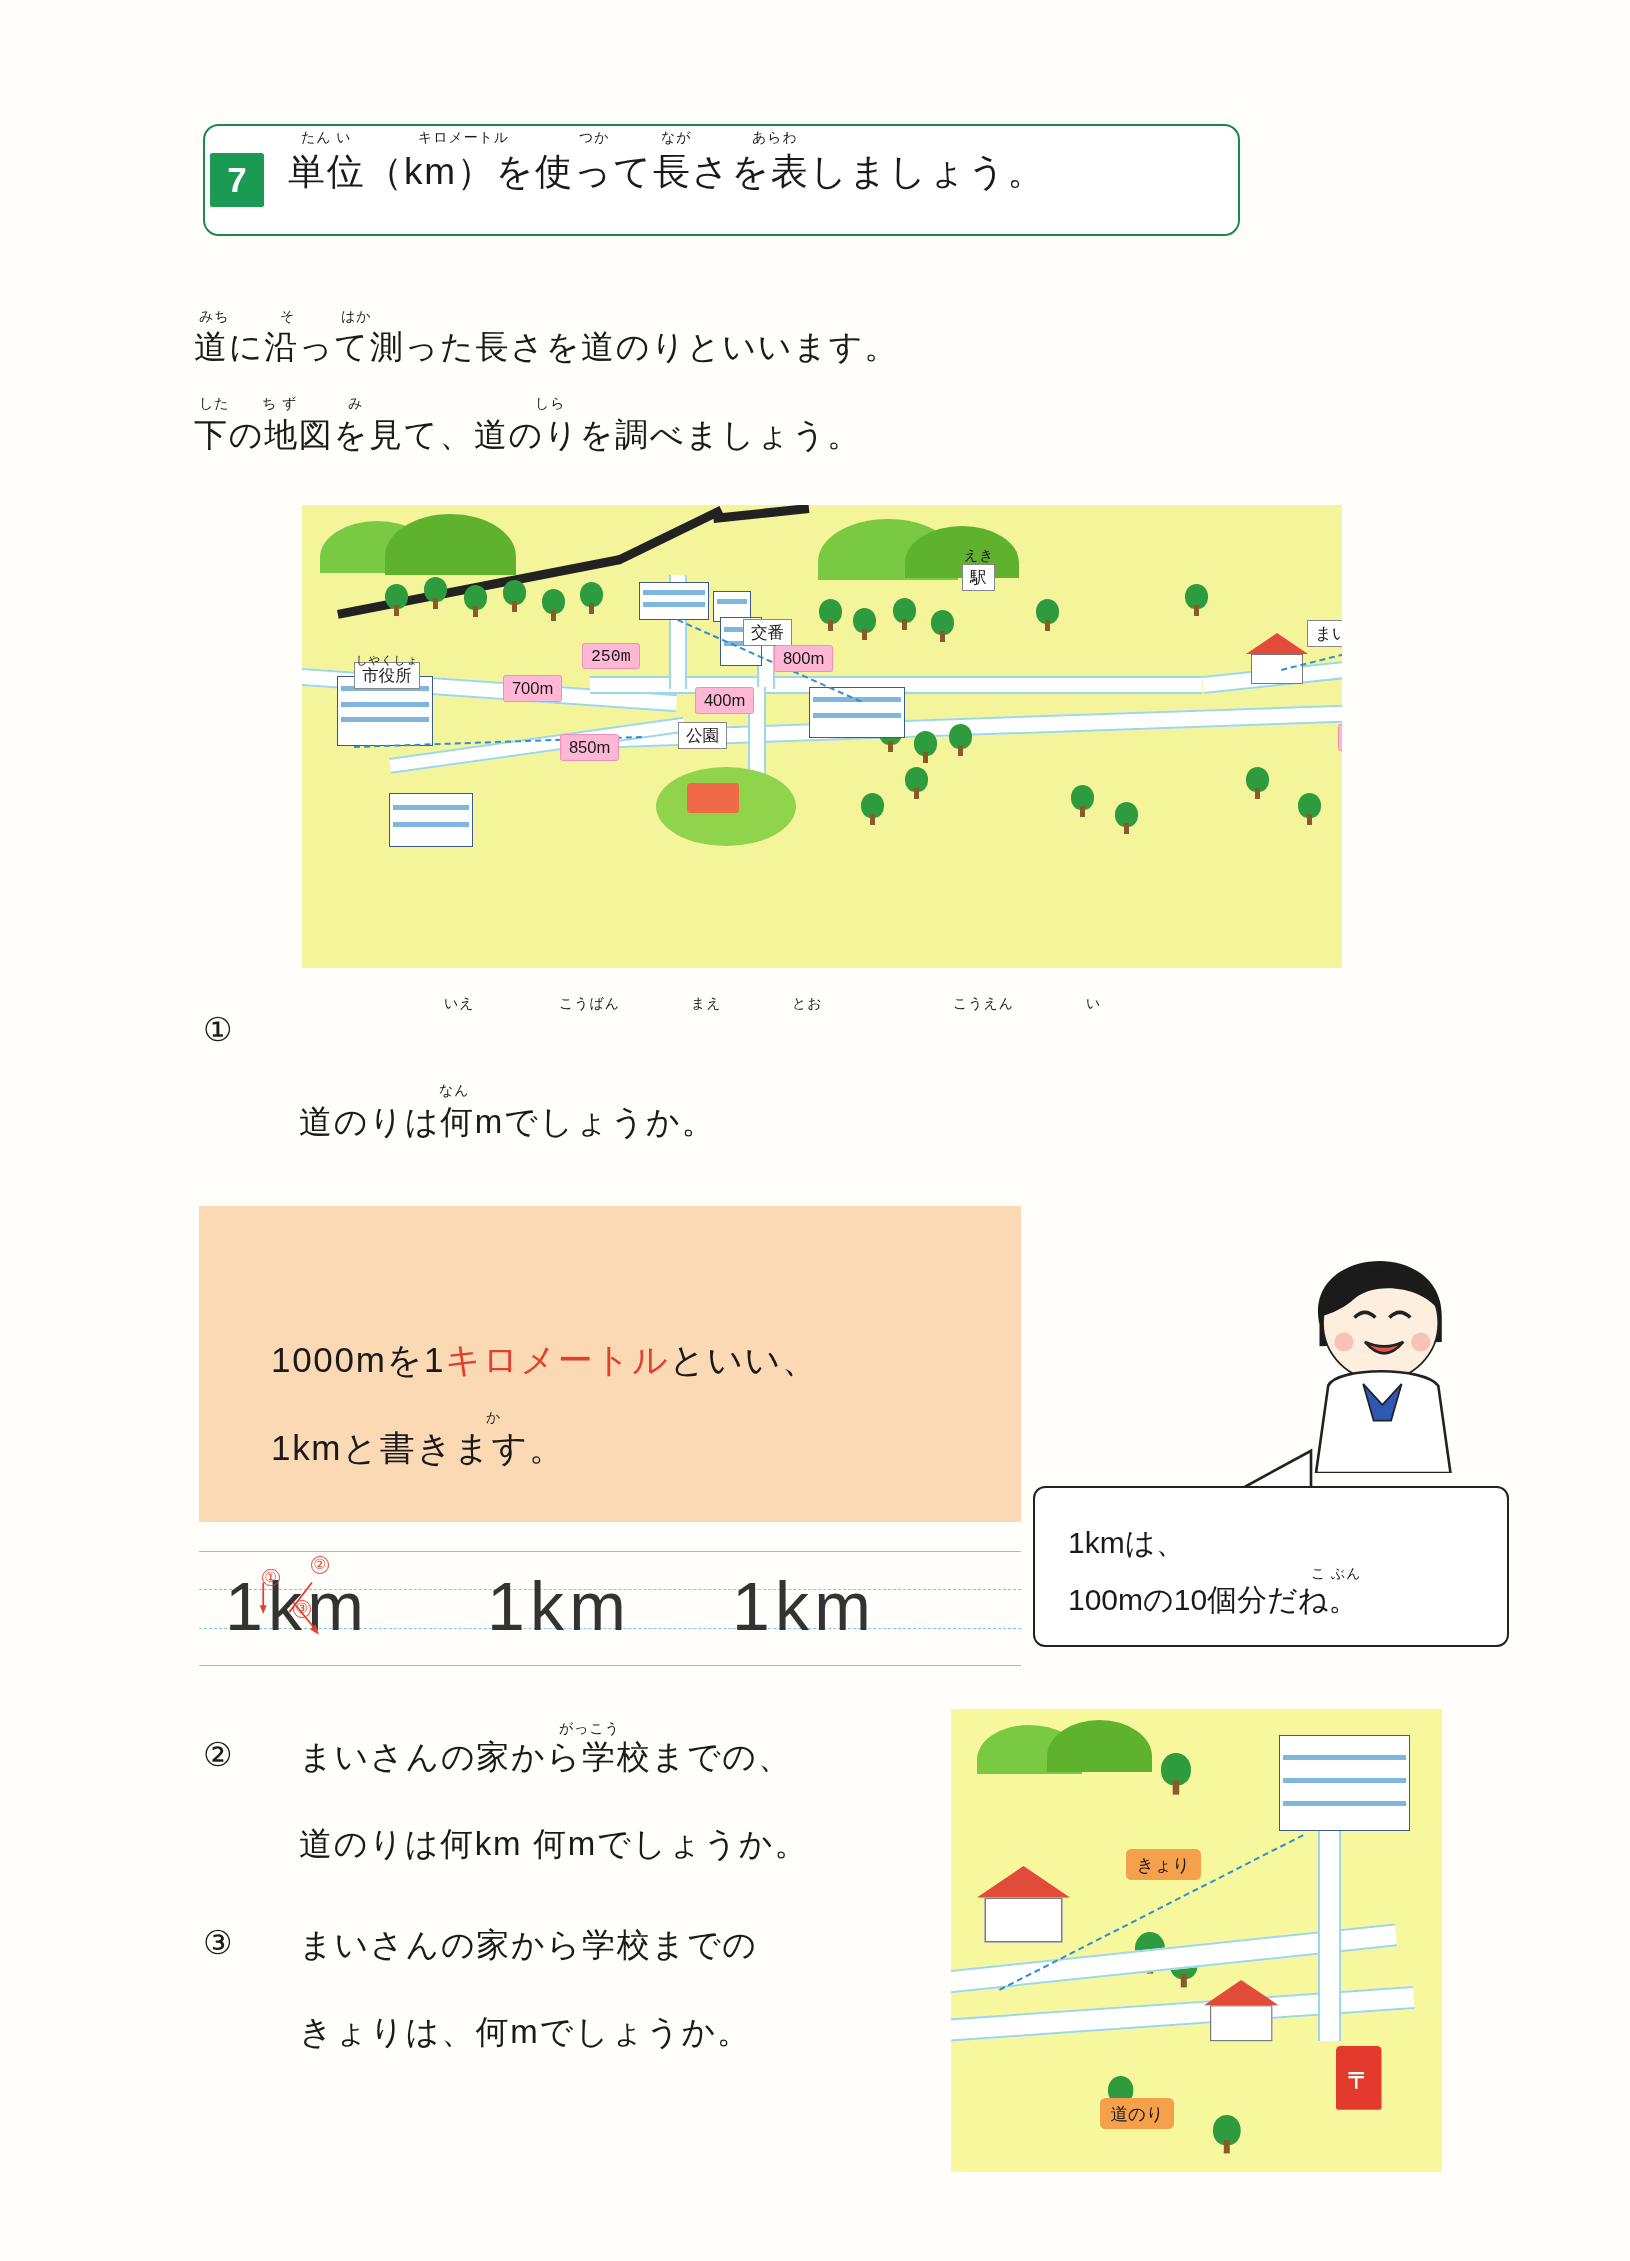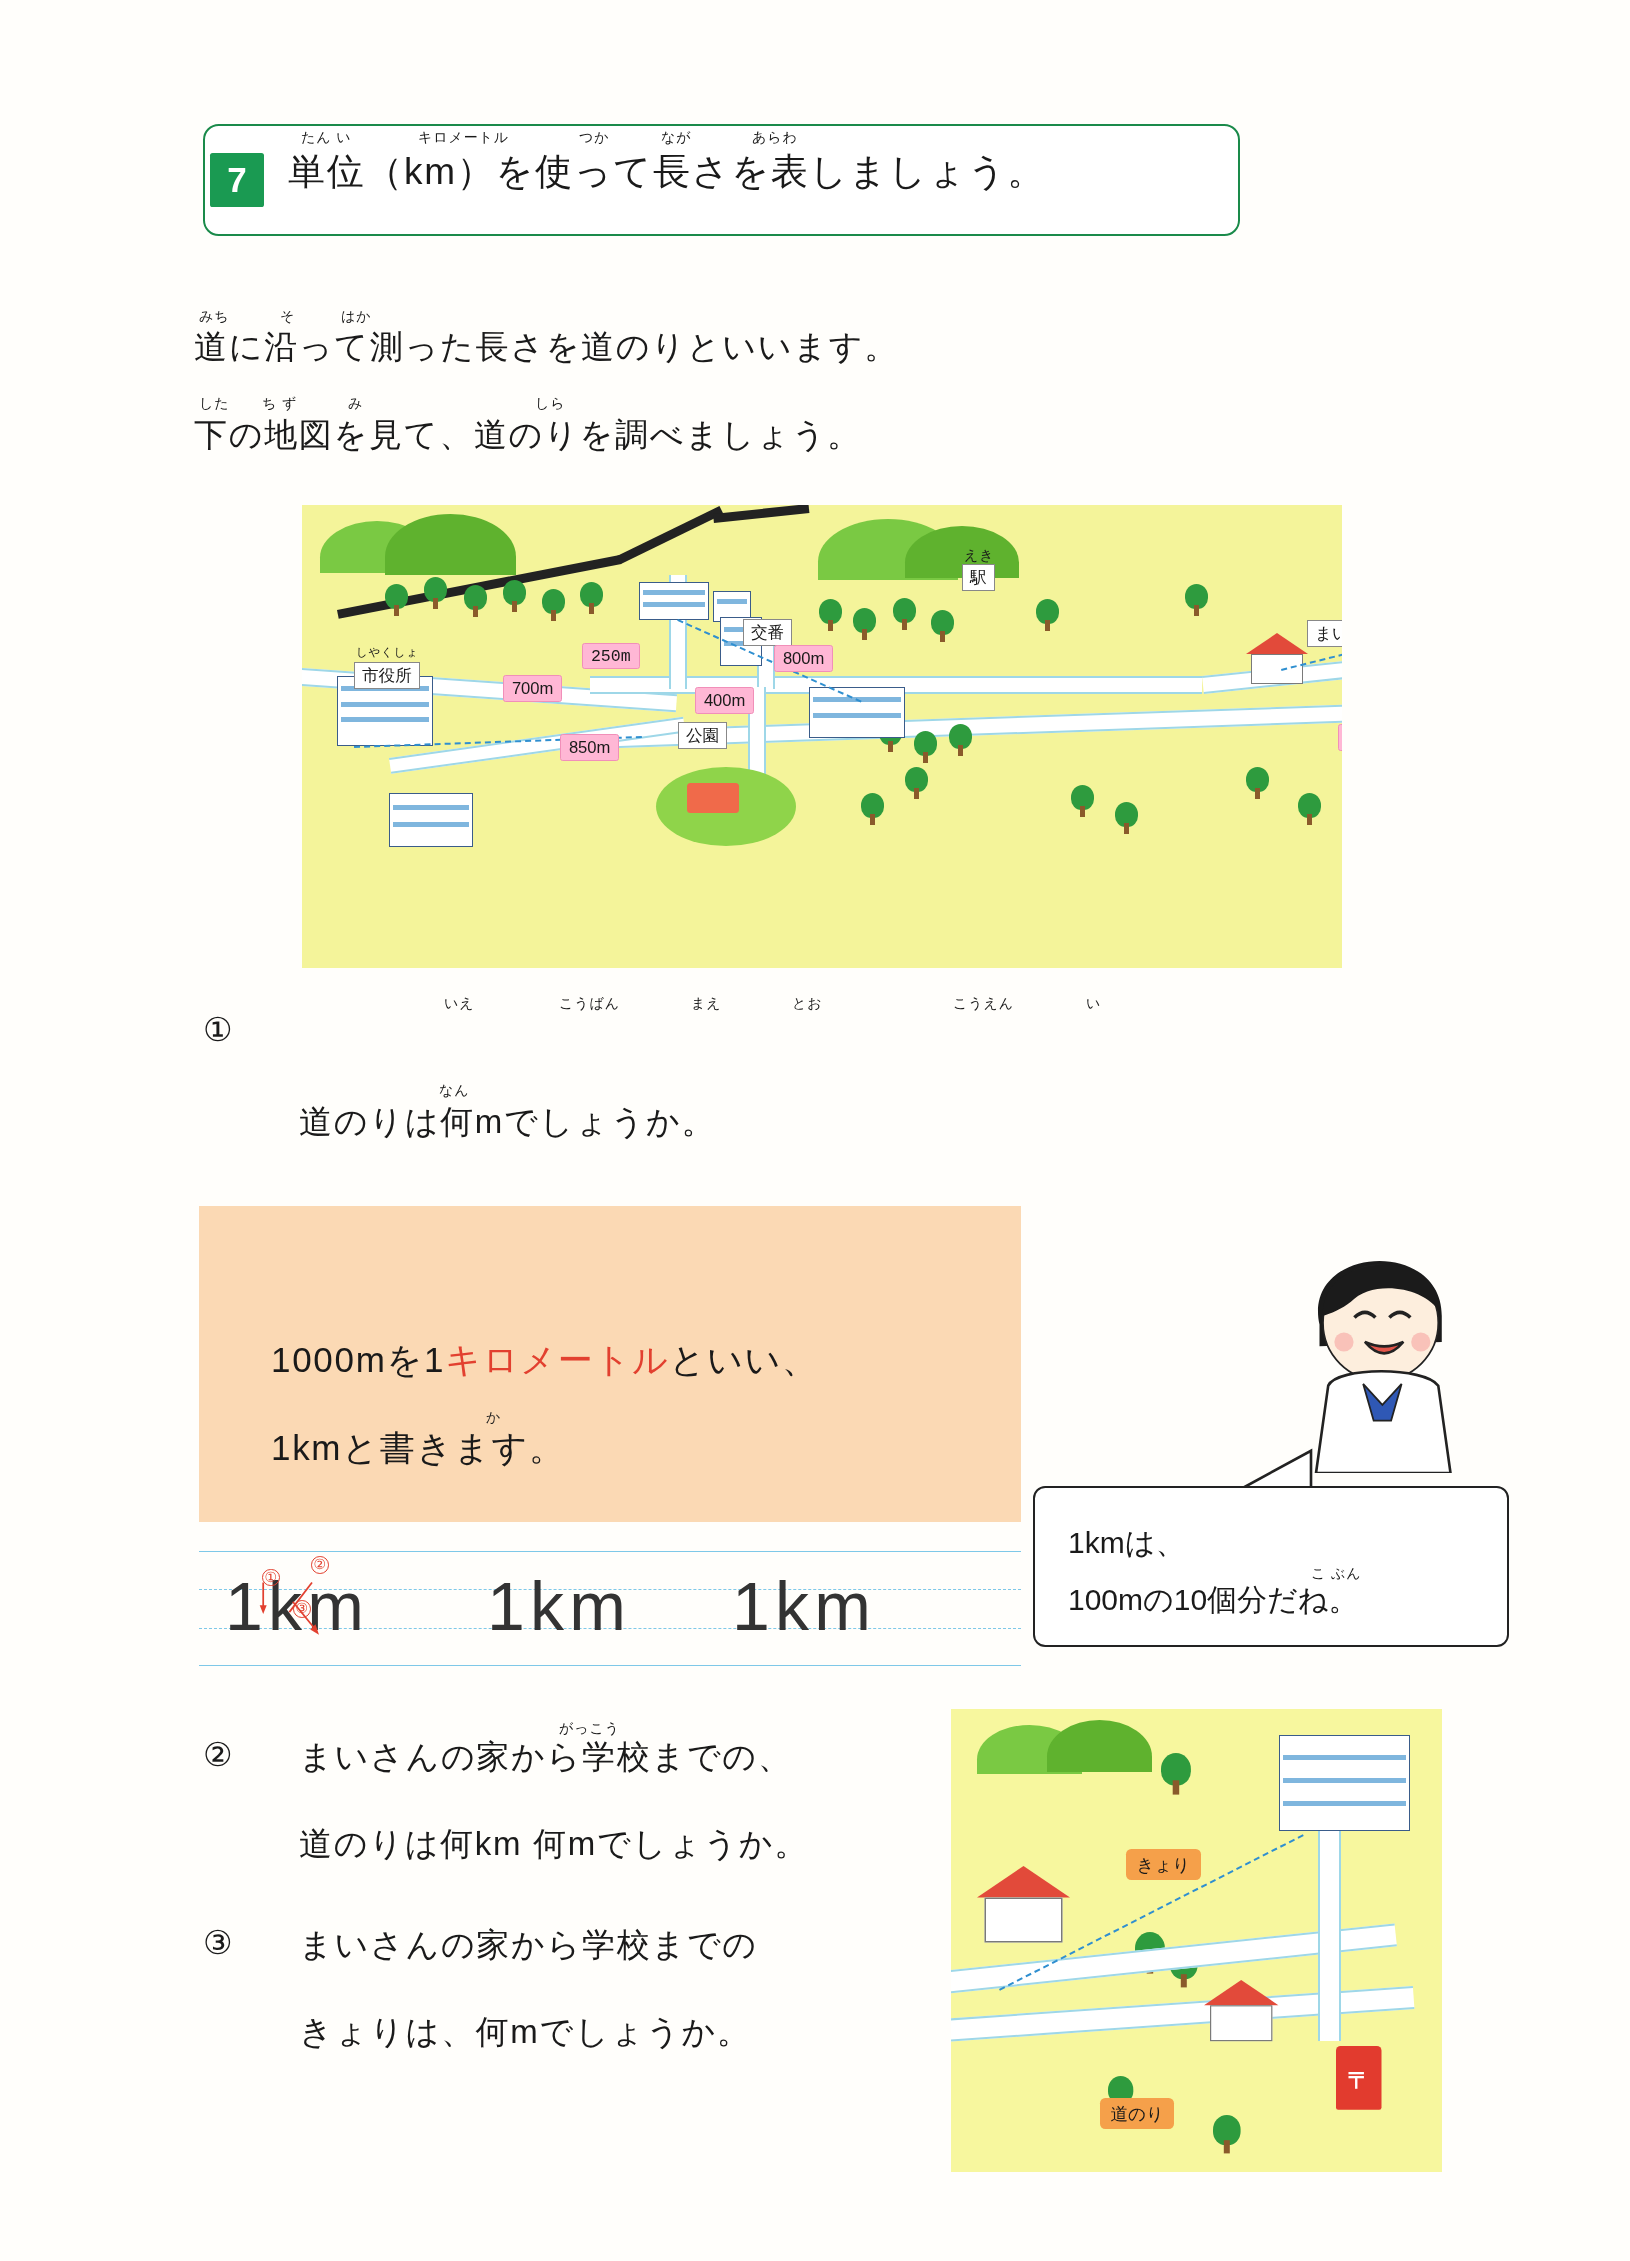--- a/index.html
+++ b/index.html
@@ -506,21 +506,21 @@
     <div style="position:absolute; left:385px; top:278px; width:52px; height:30px; background:#f06a4a; border-radius:3.5px;"></div>
 
     <div class="dashline" style="left:376px; top:114px; width:201px; transform:rotate(24deg);"></div>
     <div class="dashline" style="left:52px; top:241px; width:288px; transform:rotate(-2deg);"></div>
     <div class="dashline" style="left:979px; top:164px; width:262px; transform:rotate(-14deg);"></div>
 
     <div class="label-place" style="left:660px; top:59px;">駅</div>
     <div class="ruby-top" style="left:662px; top:42px;">えき</div>
 
     <div class="label-place" style="left:52px; top:157px;">市役所</div>
-    <div class="ruby-top" style="left:54px; top:140px; font-size:11.4px;">しやくしょ</div>
+    <div class="ruby-top" style="left:54px; top:148px; font-size:11.4px;">しやくしょ</div>
     <div class="label-place" style="left:441px; top:114px;">交番</div>
     <div class="label-place" style="left:1005px; top:115px;">まいさんの家</div>
     <div class="label-place" style="left:376px; top:217px;">公園</div>
 
     <div class="label-pink" style="left:280px; top:138px;font-family:Liberation Mono, monospace;">250m</div>
     <div class="label-pink" style="left:201px; top:170px;">700m</div>
     <div class="label-pink" style="left:472px; top:140px;">800m</div>
     <div class="label-pink" style="left:393px; top:182px;">400m</div>
     <div class="label-pink" style="left:258px; top:229px;">850m</div>
 

